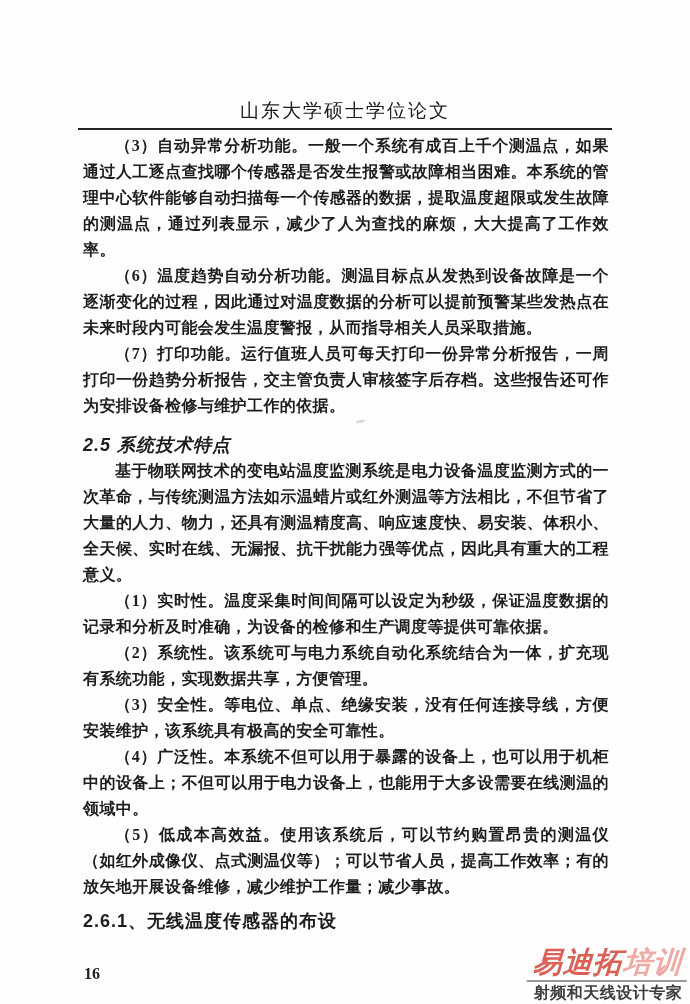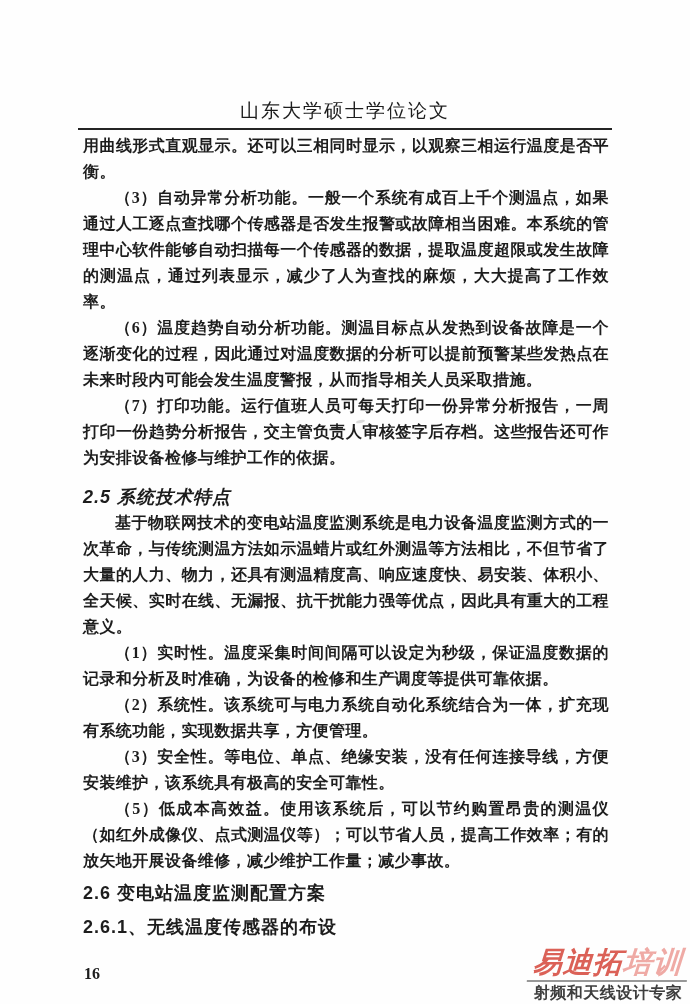--- a/index.html
+++ b/index.html
@@ -115,31 +115,30 @@
 </head>
 <body>
 
 <div class="page">
 
   <div class="running-header">
     <span>山东大学硕士学位论文</span>
   </div>
 
   <div class="content">
-    <p class="para flush">用曲线形式直观显示。还可以三相同时显示，以观察三相运行温度是否平衡。</p>
     <p class="para">（3）自动异常分析功能。一般一个系统有成百上千个测温点，如果通过人工逐点查找哪个传感器是否发生报警或故障相当困难。本系统的管理中心软件能够自动扫描每一个传感器的数据，提取温度超限或发生故障的测温点，通过列表显示，减少了人为查找的麻烦，大大提高了工作效率。</p>
     <p class="para">（6）温度趋势自动分析功能。测温目标点从发热到设备故障是一个逐渐变化的过程，因此通过对温度数据的分析可以提前预警某些发热点在未来时段内可能会发生温度警报，从而指导相关人员采取措施。</p>
     <p class="para">（7）打印功能。运行值班人员可每天打印一份异常分析报告，一周打印一份趋势分析报告，交主管负责人审核签字后存档。这些报告还可作为安排设备检修与维护工作的依据。</p>
     <h2 class="h2 s25">2.5 系统技术特点</h2>
     <p class="para">基于物联网技术的变电站温度监测系统是电力设备温度监测方式的一次革命，与传统测温方法如示温蜡片或红外测温等方法相比，不但节省了大量的人力、物力，还具有测温精度高、响应速度快、易安装、体积小、全天候、实时在线、无漏报、抗干扰能力强等优点，因此具有重大的工程意义。</p>
     <p class="para">（1）实时性。温度采集时间间隔可以设定为秒级，保证温度数据的记录和分析及时准确，为设备的检修和生产调度等提供可靠依据。</p>
     <p class="para">（2）系统性。该系统可与电力系统自动化系统结合为一体，扩充现有系统功能，实现数据共享，方便管理。</p>
     <p class="para">（3）安全性。等电位、单点、绝缘安装，没有任何连接导线，方便安装维护，该系统具有极高的安全可靠性。</p>
+    <p class="para">（4）广泛性。本系统不但可以用于暴露的设备上，也可以用于机柜中的设备上；不但可以用于电力设备上，也能用于大多设需要在线测温的领域中。</p>
     <p class="para">（5）低成本高效益。使用该系统后，可以节约购置昂贵的测温仪（如红外成像仪、点式测温仪等）；可以节省人员，提高工作效率；有的放矢地开展设备维修，减少维护工作量；减少事故。</p>
-    <h2 class="h2 s26">2.6 变电站温度监测配置方案</h2>
     <h3 class="h3">2.6.1、无线温度传感器的布设</h3>
 
   </div>
 
   <div class="page-number">16</div>
 
   <div class="speck a"></div>
   <div class="speck b"></div>
 
   <div class="watermark">

